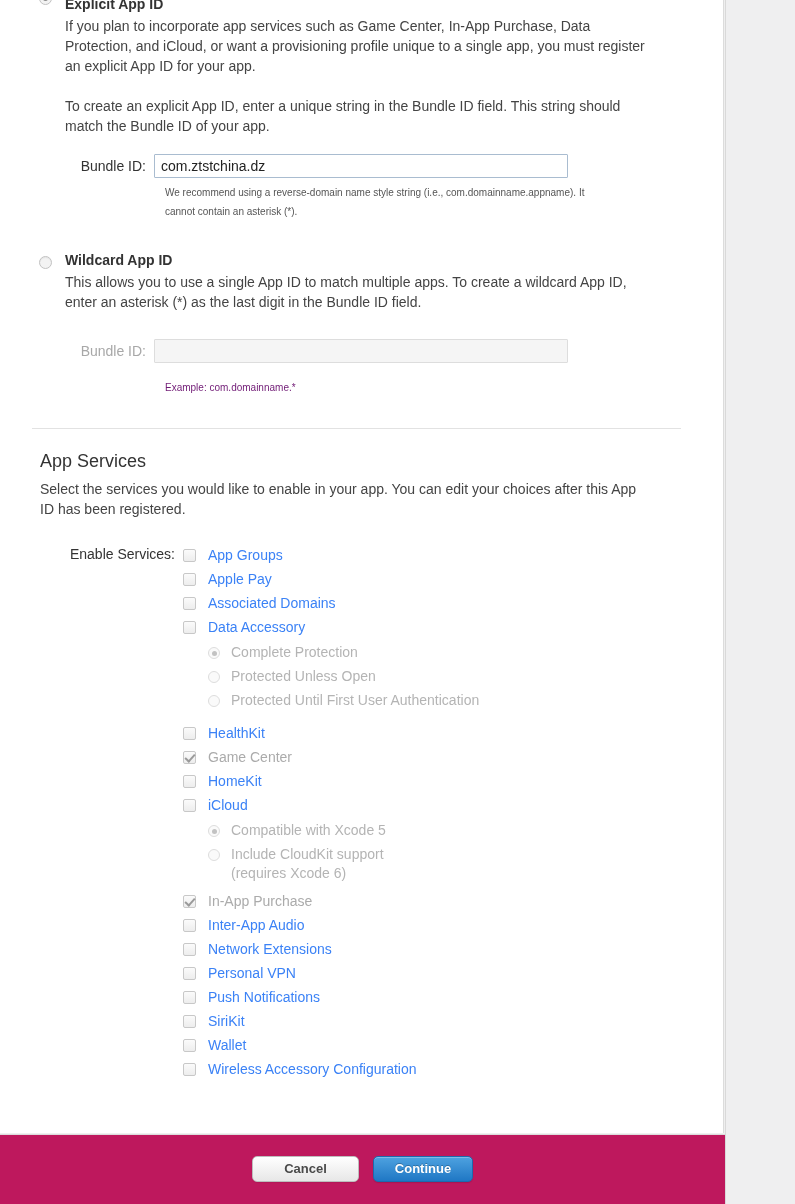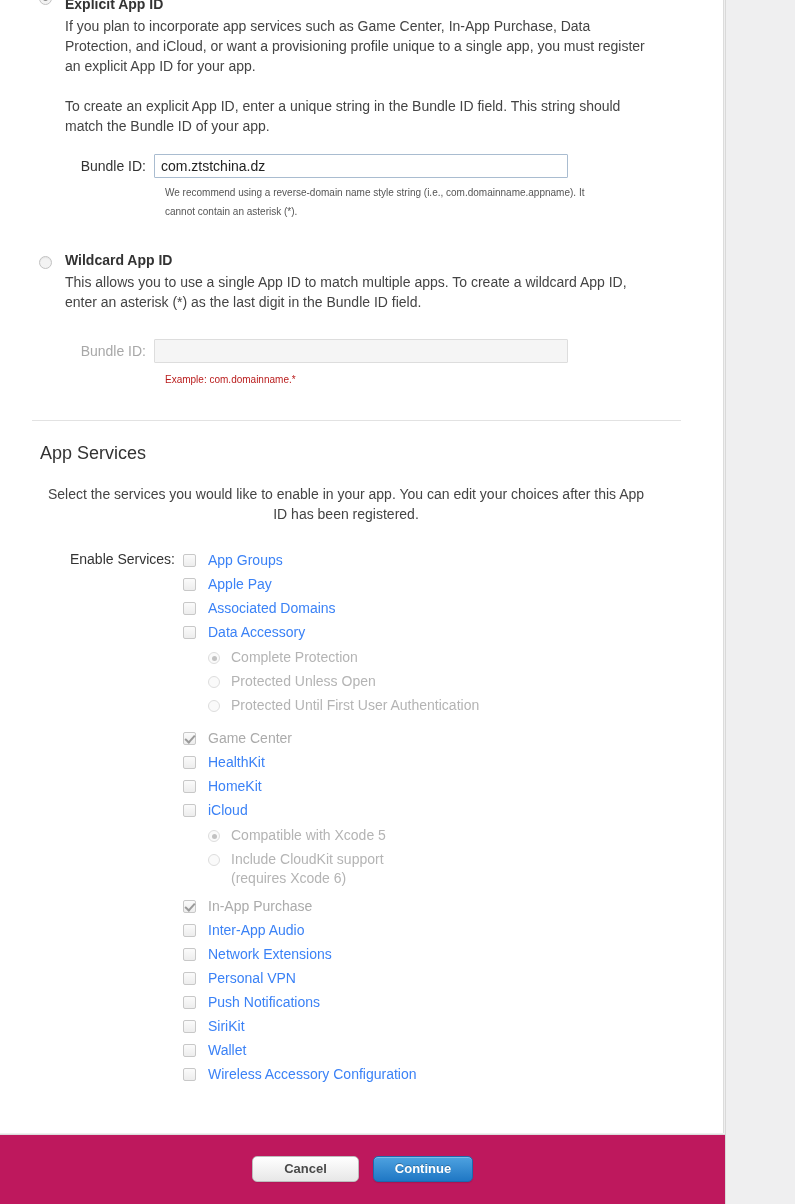--- a/index.html
+++ b/index.html
@@ -130,22 +130,22 @@
     color: #b4b4b4;
   }
   .field-hint {
     font-size: 10px;
     line-height: 19px;
     color: #555555;
     margin: 5px 0 0 11px;
     max-width: 440px;
   }
   .field-hint.muted {
-    color: #b91c1c;
-    margin-top: 7px;
+    color: #701a75;
+    margin-top: 15px;
   }
 
   
   .divider {
     height: 1px;
     background: #e2e2e2;
     margin: 31px 42px 0 32px;
   }
 
   
@@ -156,23 +156,22 @@
     font-size: 18px;
     font-weight: normal;
     color: #333333;
     margin: 21px 0 0 0;
     line-height: 22px;
   }
   .section-desc {
     font-size: 14px;
     line-height: 20px;
     color: #444444;
-    margin: 20px 0 0 0;
+    margin: 7px 0 0 0;
     max-width: 612px;
-    text-align: center;
   }
 
   .services-row {
     display: flex;
     align-items: flex-start;
     margin-top: 26px;
     justify-content: flex-end;
   }
   .services-label {
     width: 143px;
@@ -389,27 +388,27 @@
               <span class="sub-label">Protected Unless Open</span>
             </div>
             <div class="sub-item">
               <span class="radio-sm"></span>
               <span class="sub-label">Protected Until First User Authentication</span>
             </div>
           </div>
 
           <div class="group-gap"></div>
 
+          <div class="svc-item">
+            <span class="checkbox"></span>
+            <span class="svc-label">HealthKit</span>
+          </div>
           <div class="svc-item disabled">
             <span class="checkbox checked"></span>
             <span class="svc-label">Game Center</span>
-          </div>
-          <div class="svc-item">
-            <span class="checkbox"></span>
-            <span class="svc-label">HealthKit</span>
           </div>
           <div class="svc-item">
             <span class="checkbox"></span>
             <span class="svc-label">HomeKit</span>
           </div>
           <div class="svc-item">
             <span class="checkbox"></span>
             <span class="svc-label">iCloud</span>
           </div>
 

